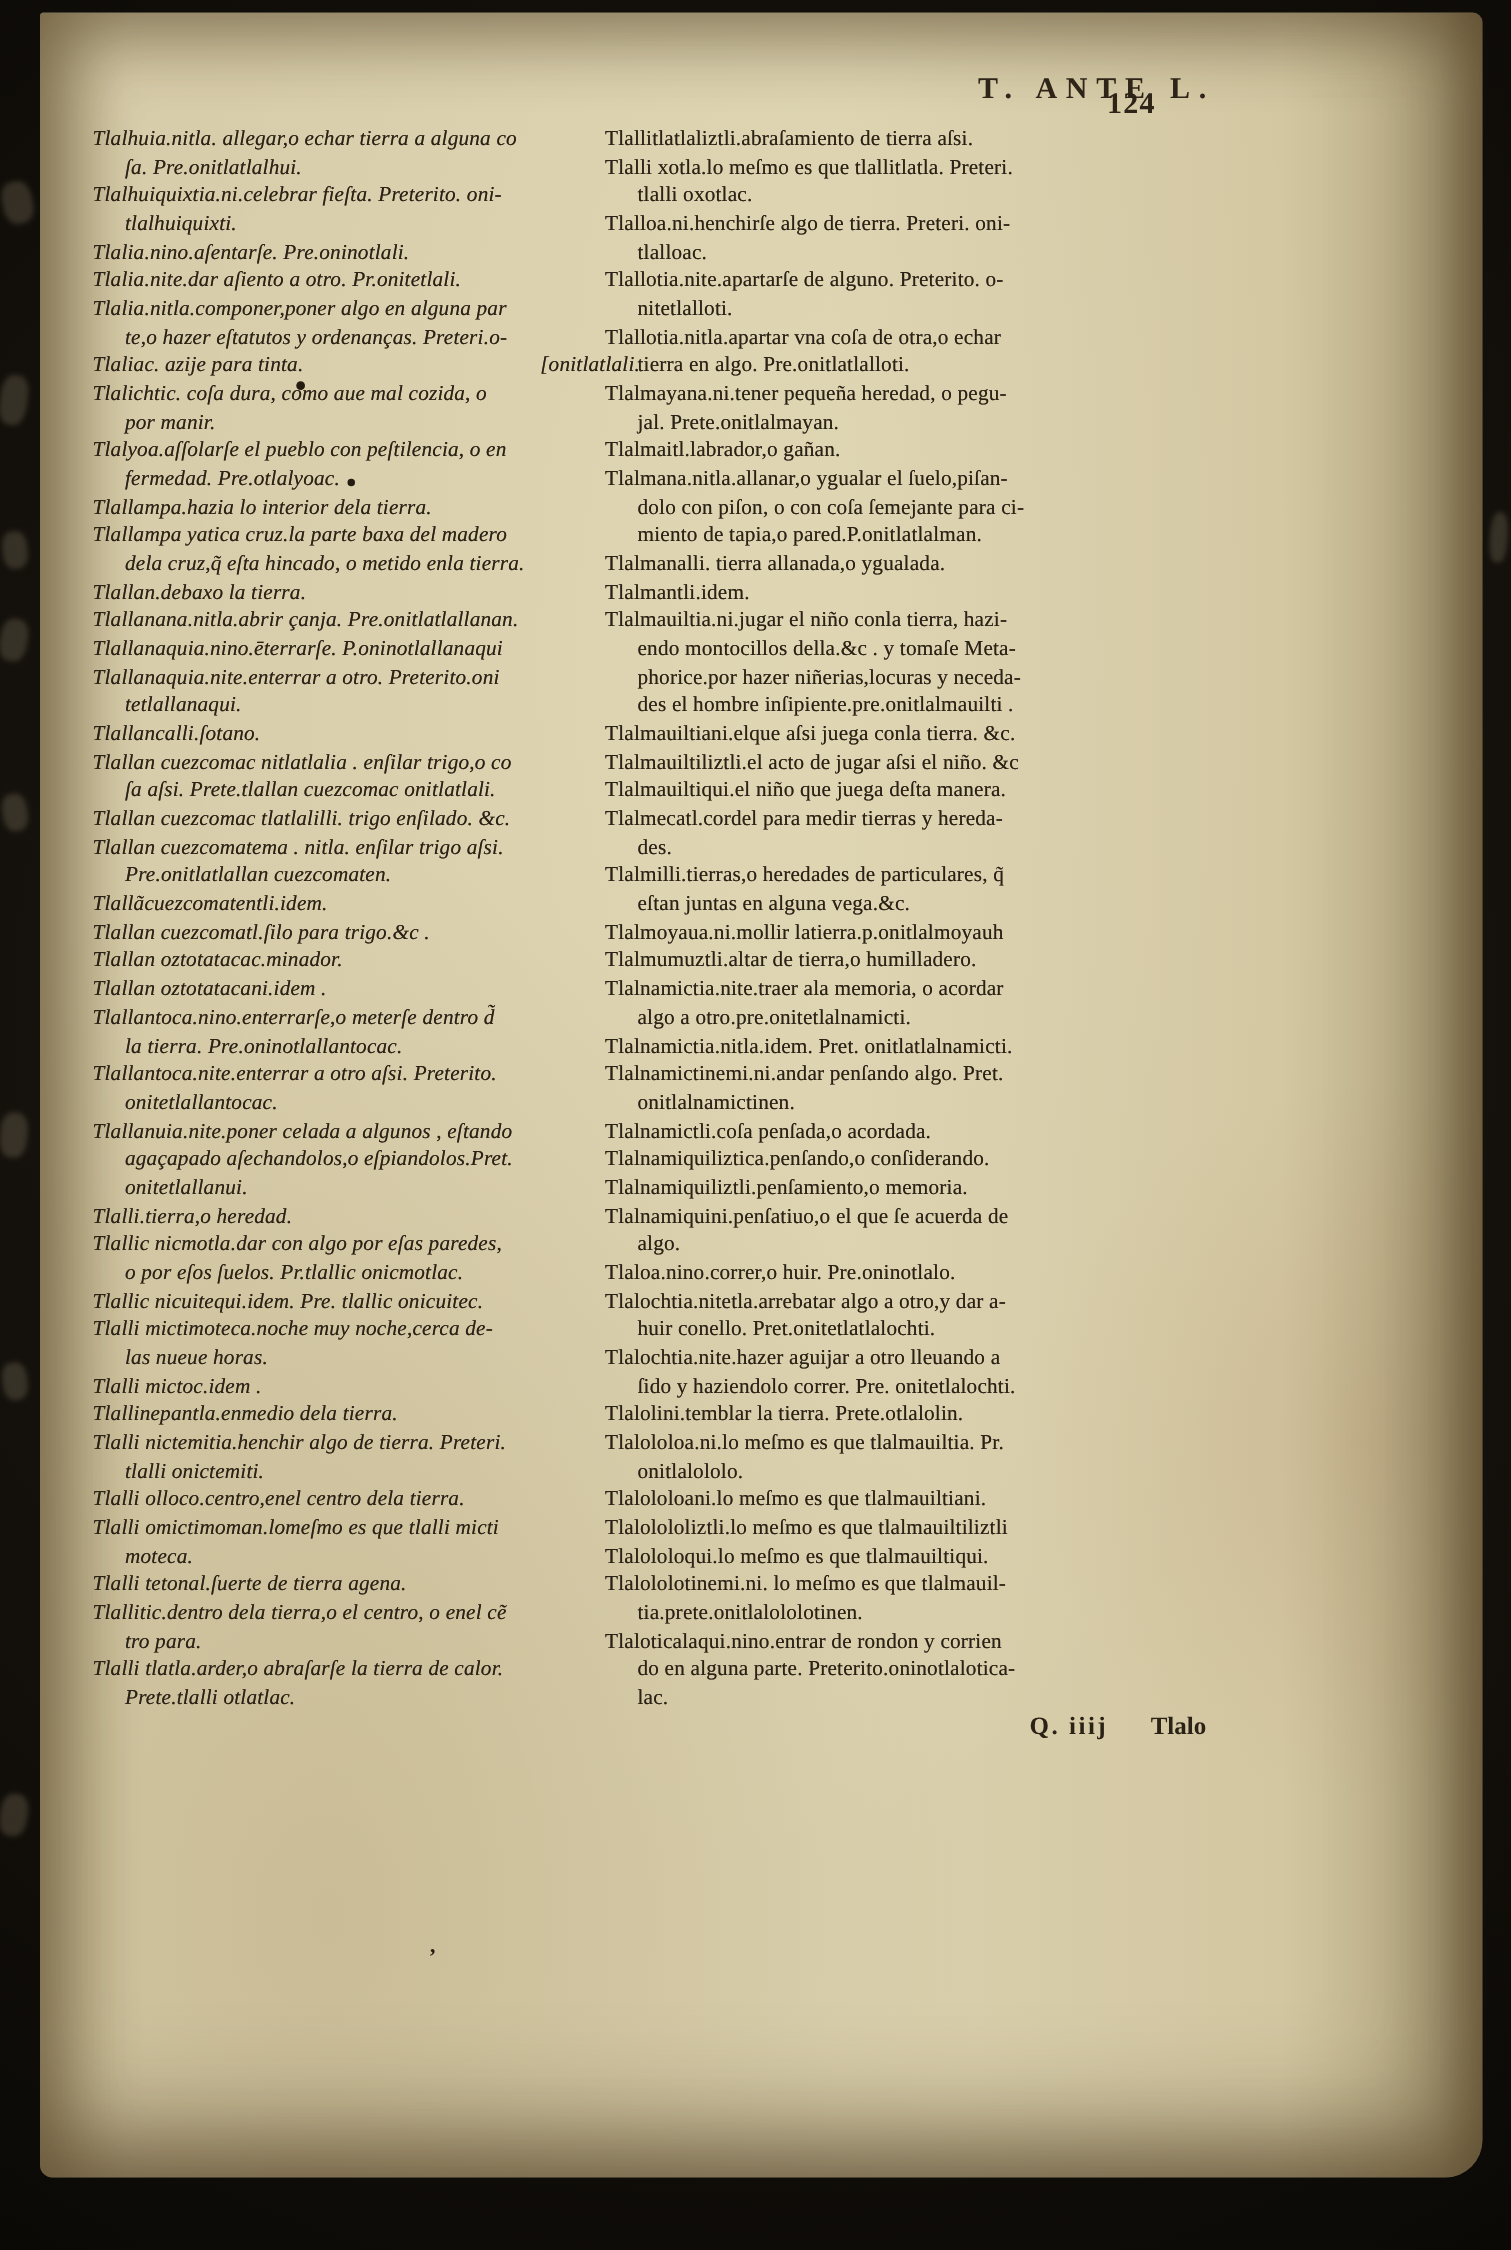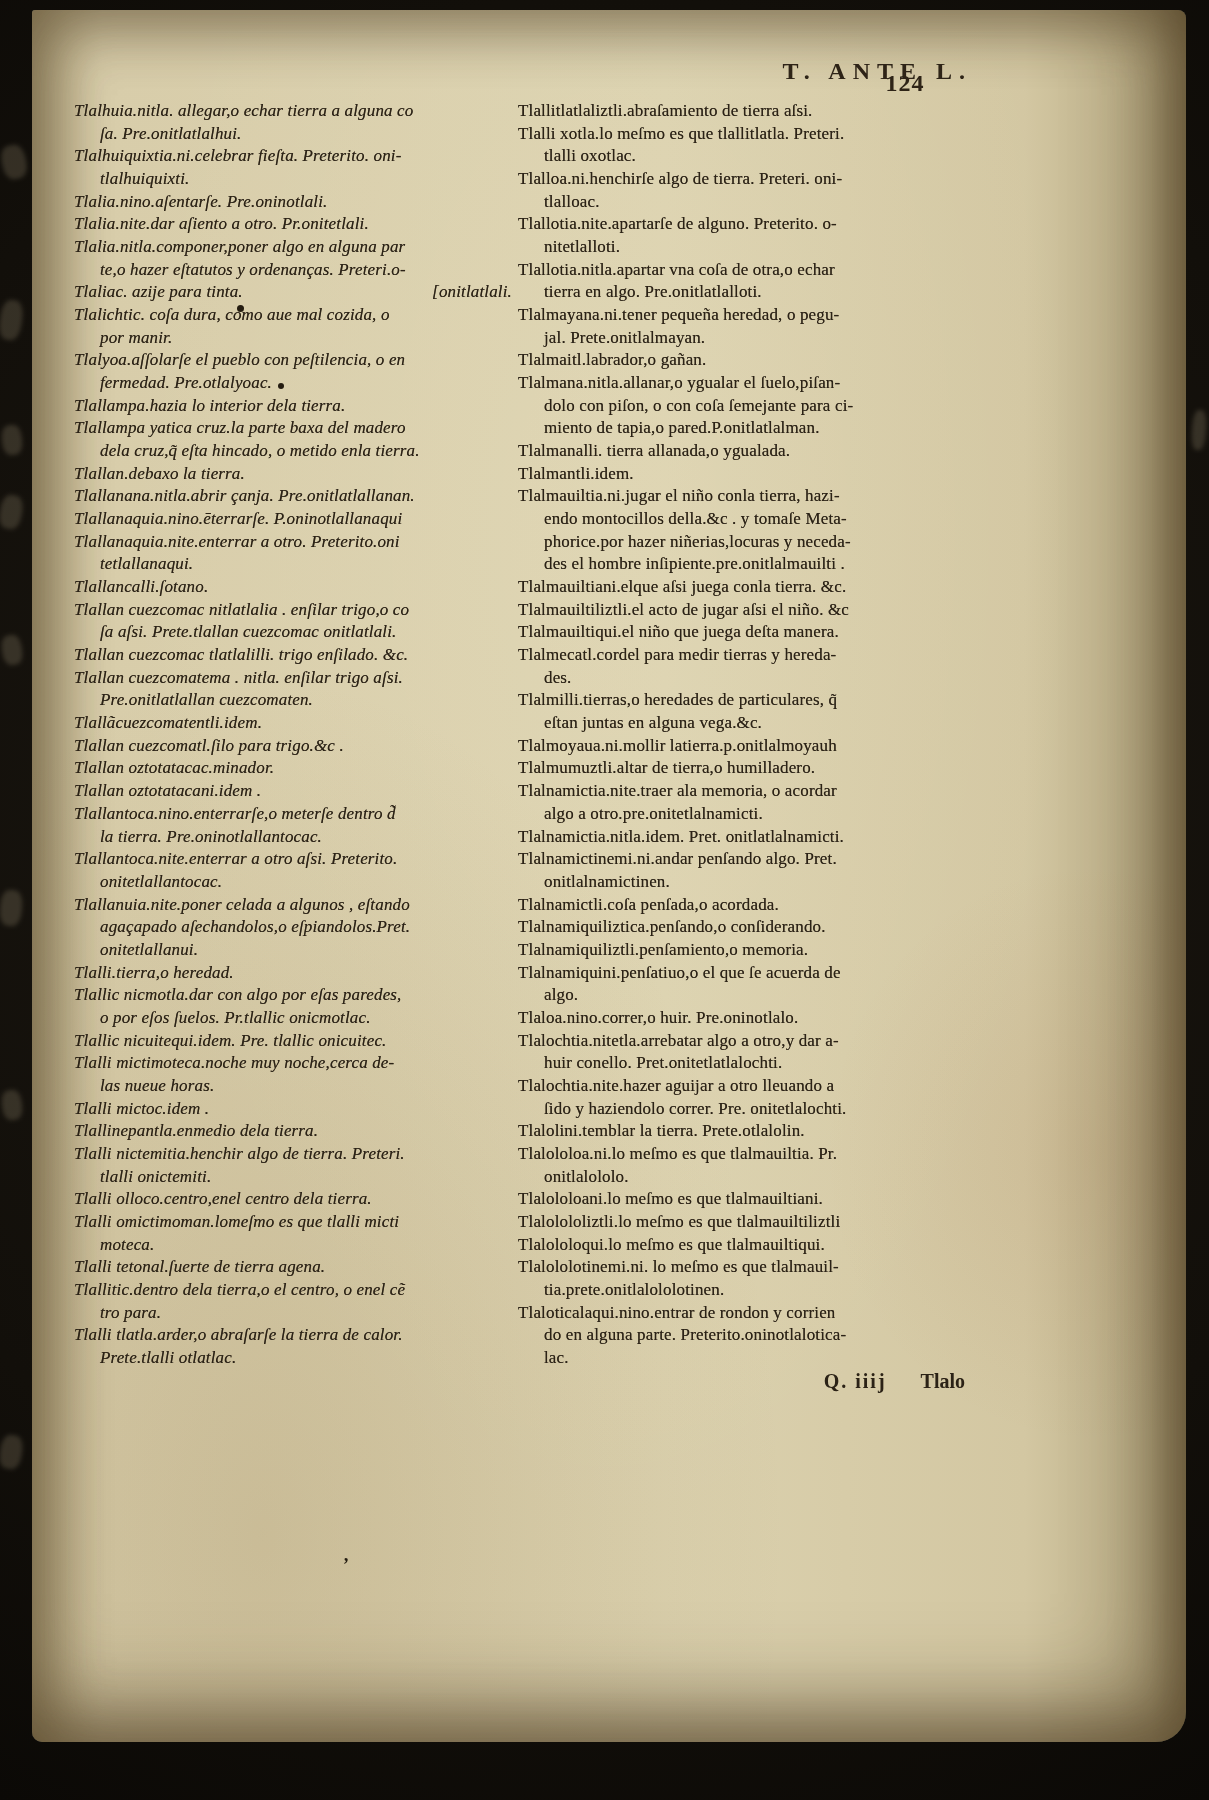--- a/index.html
+++ b/index.html
@@ -28,21 +28,21 @@
   }
   .page-number{
     position:absolute;left:828px;top:60px;width:90px;text-align:center;
     font-size:24px;color:#2e2417;font-weight:bold;letter-spacing:1px;
   }
   .column{
     position:absolute;top:90px;height:1285px;overflow:visible;
     color:#2b2216;
   }
   .column.left{left:42px;width:442px;font-style:italic;}
-  .column.right{left:486px;width:462px;}
+  .column.right{left:452px;width:462px;}
   .line{
     white-space:nowrap;font-size:17px;line-height:22.68px;height:22.68px;
     letter-spacing:0.15px;position:relative;
     text-shadow:0 0 0.5px rgba(40,31,18,0.65);
   }
   .line.cont{padding-left:26px;}
   .turnover{position:absolute;right:4px;top:0;}
   .signature-line{
     position:absolute;left:478px;top:1360px;width:455px;text-align:right;
     font-size:20px;color:#2b2216;font-weight:bold;

